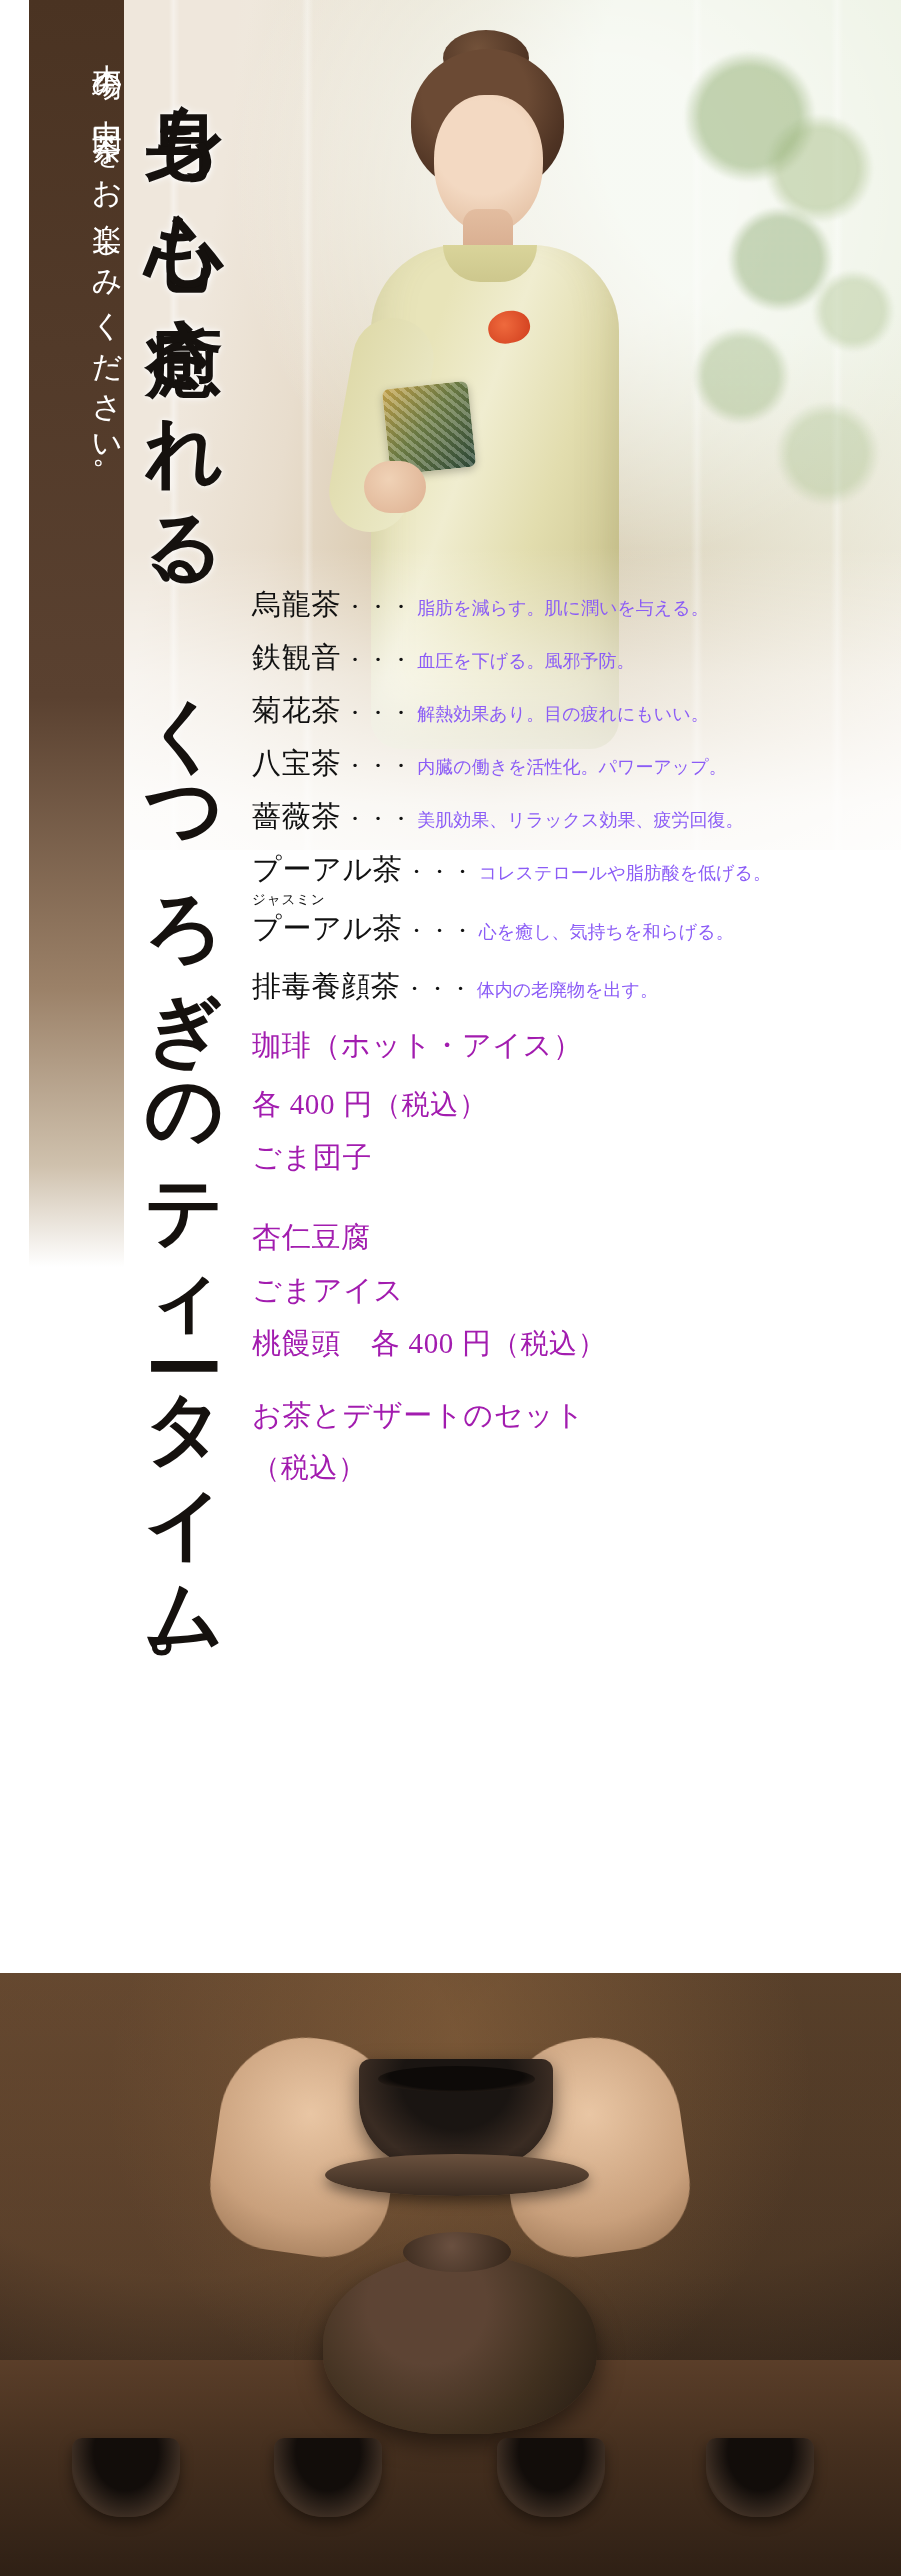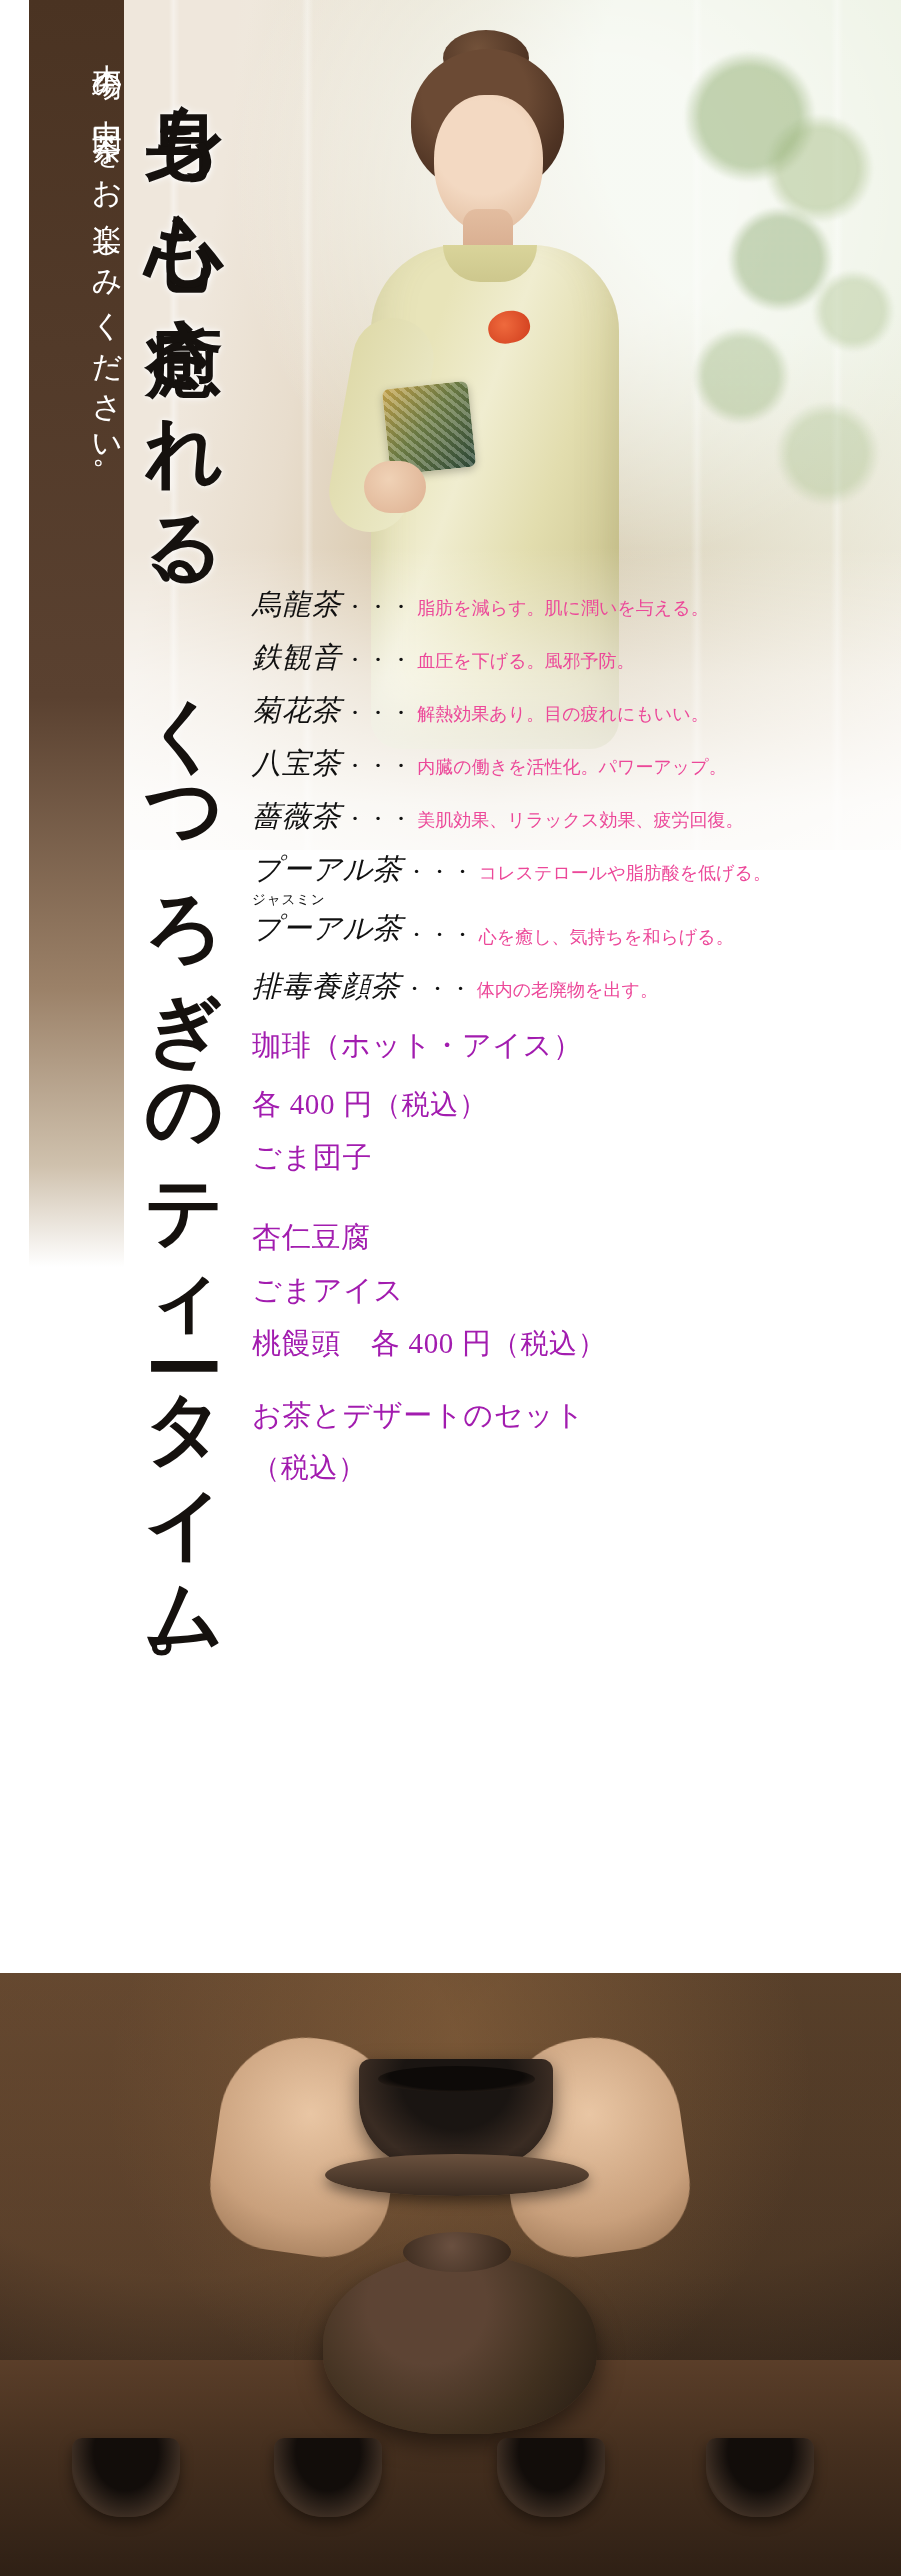--- a/index.html
+++ b/index.html
@@ -200,32 +200,31 @@
     display: flex;
     align-items: baseline;
     margin-bottom: 13px;
     position: relative;
   }
   .m-name {
     font-size: 29px;
     color: #111;
     letter-spacing: 0.7px;
     white-space: nowrap;
-    font-style: italic;
   }
   .m-dots {
     font-size: 21.6px;
     color: #111;
     margin: 0 4.3px 0 2.9px;
     letter-spacing: 1.4px;
     white-space: nowrap;
   }
   .m-desc {
     font-size: 18px;
-    color: #ec4899;
+    color: #8b5cf6;
     letter-spacing: 0px;
     white-space: nowrap;
   }
   .ruby {
     position: absolute;
     top: -17.3px;
     left: 0;
     font-size: 13.7px;
     letter-spacing: 0.7px;
     color: #111;
@@ -394,21 +393,21 @@
       <span class="m-dots">・・・</span>
       <span class="m-desc">美肌効果、リラックス効果、疲労回復。</span>
     </div>
 
     <div class="menu-row">
       <span class="m-name">プーアル茶</span>
       <span class="m-dots">・・・</span>
       <span class="m-desc">コレステロールや脂肪酸を低げる。</span>
     </div>
 
-    <div class="menu-row" style="margin-top:18.7px;align-items:flex-end;">
+    <div class="menu-row" style="margin-top:18.7px;">
       <span class="ruby">ジャスミン</span>
       <span class="m-name">プーアル茶</span>
       <span class="m-dots">・・・</span>
       <span class="m-desc">心を癒し、気持ちを和らげる。</span>
     </div>
 
     <div class="menu-row gap-s">
       <span class="m-name">排毒養顔茶</span>
       <span class="m-dots">・・・</span>
       <span class="m-desc">体内の老廃物を出す。</span>

